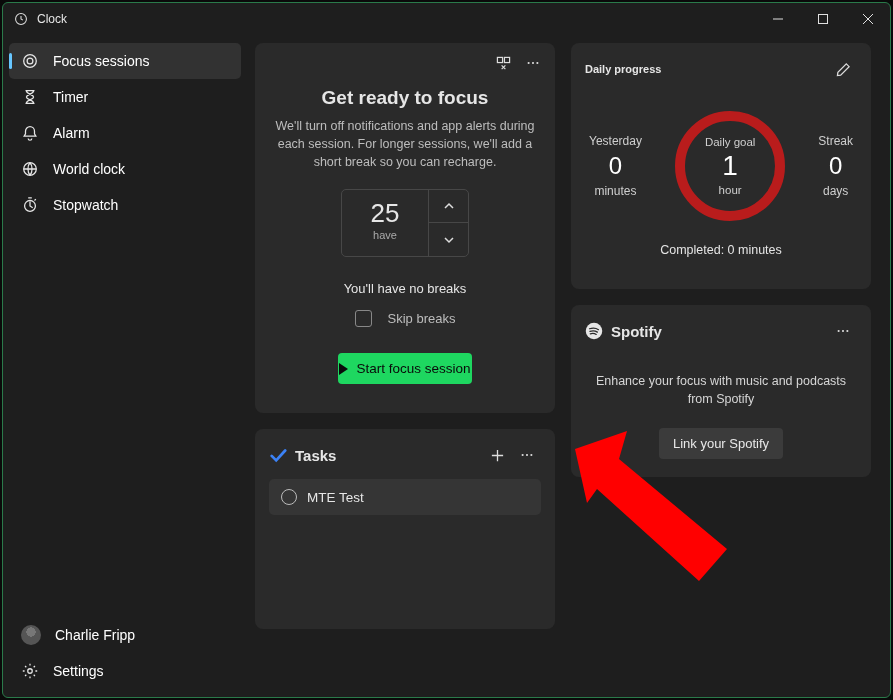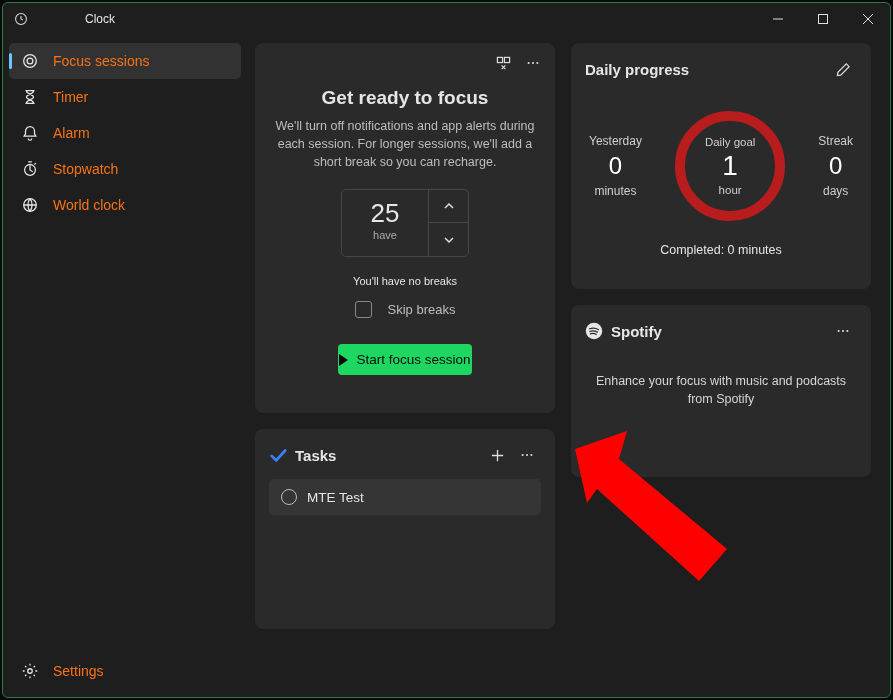--- a/index.html
+++ b/index.html
@@ -1,56 +1,56 @@
 <!DOCTYPE html>
 <html><head>
 <meta charset="utf-8">
 <style>
 * { margin:0; padding:0; box-sizing:border-box; font-family:"Segoe UI",Arial,sans-serif; }
 html,body { width:893px; height:700px; overflow:hidden; background:#0a0a0a; }
 .window { width:889px; height:696px; margin:2px; background:#1e1e1e; border:1px solid #2a7a4a; border-radius:6px; position:relative; display:flex; flex-direction:column; }
-.titlebar { height:32px; display:flex; align-items:center; padding:0 0 0 10px; color:#e6e6e6; font-size:12px;gap:48px; }
+.titlebar { height:32px; display:flex; align-items:center; padding:0 0 0 10px; color:#e6e6e6; font-size:12px; }
 .titlebar .app-icon { width:16px; height:16px; margin-right:8px; display:flex; align-items:center; justify-content:center; }
 .titlebar .wincontrols { margin-left:auto; display:flex; }
 .titlebar .wc { width:45px; height:32px; display:flex; align-items:center; justify-content:center; color:#e0e0e0; }
 .body { flex:1; display:flex; min-height:0; }
-.sidebar { width:244px; padding:8px 6px; display:flex; flex-direction:column; color:#f97316; }
+.sidebar { width:244px; padding:8px 6px; display:flex; flex-direction:column; color:#ffffff; }
 .nav-item { display:flex; align-items:center; height:36px; padding:0 12px; border-radius:5px; font-size:14px; gap:14px; position:relative; cursor:default; }
 .nav-item.active { background:#323232; }
 .nav-item.active::before { content:""; position:absolute; left:0; top:10px; bottom:10px; width:3px; background:#67c6ff; border-radius:2px; }
 .nav-spacer { flex:1; }
 .icon { width:18px; height:18px; display:flex; align-items:center; justify-content:center; flex:none; }
 .icon svg { stroke:#e6e6e6; fill:none; stroke-width:1.4; }
 .content { flex:1; padding:8px 14px 14px 8px; display:grid; grid-template-columns:300px 300px; grid-auto-rows:min-content; gap:16px; align-content:start; }
 .card { background:#2a2a2a; border-radius:8px; padding:12px 14px; color:#e6e6e6; position:relative; }
 .focus-card { grid-column:1; grid-row:1; height:370px; display:flex; flex-direction:column; align-items:center; text-align:center; padding-top:8px; }
 .focus-card .top-icons { position:absolute; right:8px; top:6px; display:flex; gap:2px; }
 .iconbtn { width:28px; height:28px; display:flex; align-items:center; justify-content:center; border-radius:4px; color:#ddd; cursor:default; }
 .focus-card h2 { margin-top:36px; font-size:19px; font-weight:600; }
 .focus-card .sub { font-size:12.5px; color:#bdbdbd; margin-top:8px; line-height:1.45; max-width:260px; }
 .timerbox { margin-top:18px; display:flex; border:1px solid #474747; border-radius:5px; overflow:hidden; }
 .timerbox .val { width:86px; display:flex; flex-direction:column; align-items:center; padding:8px 0; }
 .timerbox .val .num { font-size:26px; font-weight:500; }
 .timerbox .val .unit { font-size:11px; color:#aaa; }
 .timerbox .arrows { display:flex; flex-direction:column; }
 .timerbox .arrow { width:40px; height:33px; display:flex; align-items:center; justify-content:center; border-left:1px solid #474747; }
 .timerbox .arrow:first-child { border-bottom:1px solid #474747; }
-.breaks-line { font-size:11px; margin-top:18px; }
+.breaks-line { font-size:13px; margin-top:24px; }
 .skip { display:flex; align-items:center; gap:16px; margin-top:14px; color:#bdbdbd; font-size:13px; }
 .skip .cb { width:17px; height:17px; border:1.3px solid #888; border-radius:3px; }
 .startbtn { margin-top:26px; background:#1ed760; color:#0a0a0a; border:none; border-radius:4px; padding:8px 1px; font-size:13.5px; font-weight:500; display:flex; align-items:center; gap:8px; }
 .startbtn .play { width:0; height:0; border-left:9px solid #0a0a0a; border-top:6px solid transparent; border-bottom:6px solid transparent; }
 .tasks-card { grid-column:1; grid-row:2; min-height:200px; }
 .card-head { display:flex; align-items:center; gap:8px; font-size:15px; font-weight:600; }
 .card-head .right { margin-left:auto; display:flex; gap:2px; }
 .tasks-sub { font-size:12.5px; color:#a8a8a8; margin-top:12px; }
 .task-item { margin-top:10px; background:#353535; border-radius:5px; padding:10px 12px; display:flex; align-items:center; gap:10px; font-size:13.5px; }
 .task-item .circle { width:16px; height:16px; border:1.4px solid #bbb; border-radius:50%; }
 .progress-card { grid-column:2; grid-row:1; height:246px; }
-.progress-card .card-head { font-size:15px; }
+.progress-card .card-head { font-size:11px; }
 .pstats { display:flex; justify-content:space-between; align-items:center; margin-top:28px; padding:0 4px; }
 .pstat { text-align:center; font-size:12px; color:#cfcfcf; }
 .pstat .big { font-size:24px; color:#fff; margin:4px 0; font-weight:400; }
 .ring { width:110px; height:110px; border-radius:50%; border:10px solid #b91c1c; display:flex; flex-direction:column; align-items:center; justify-content:center; }
 .ring .lbl { font-size:11.5px; color:#cfcfcf; }
 .ring .big { font-size:28px; color:#fff; margin:2px 0; }
 .completed { text-align:center; font-size:12.5px; color:#e5e5e5; margin-top:22px; }
 .spotify-card { grid-column:2; grid-row:1 / span 2; margin-top:262px; height:172px; }
 .spotify-head { display:flex; align-items:center; gap:8px; font-size:15px; font-weight:600; }
 .spotify-sub { font-size:12.5px; color:#d6d6d6; text-align:center; margin-top:28px; line-height:1.4; padding:0 6px; }
@@ -113,36 +113,40 @@
         <span class="icon">
             <svg viewBox="0 0 20 20">
               <path d="M10 3a5 5 0 0 1 5 5v3l1.5 2.5h-13L5 11V8a5 5 0 0 1 5-5zM8 16a2 2 0 0 0 4 0"></path>
             </svg>
           </span>
         <span>Alarm</span>
       </div>
       <div class="nav-item">
         <span class="icon">
             <svg viewBox="0 0 20 20">
+              <circle cx="10" cy="10" r="7"></circle>
+              <path d="M3 10h14M10 3c3 3 3 11 0 14M10 3c-3 3-3 11 0 14"></path>
+            </svg>
+          </span>
+        <span>World clock</span>
+      </div>
+      <div class="nav-item">
+        <span class="icon">
+            <svg viewBox="0 0 20 20">
               <circle cx="10" cy="11" r="6"></circle>
               <path d="M10 6v5l3 2M8 2h4M15 5l1.5-1.5"></path>
             </svg>
           </span>
         <span>Stopwatch</span>
       </div>
-      <div class="nav-item">
-        <span class="icon">
-            <svg viewBox="0 0 20 20">
-              <circle cx="10" cy="10" r="7"></circle>
-              <path d="M3 10h14M10 3c3 3 3 11 0 14M10 3c-3 3-3 11 0 14"></path>
-            </svg>
-          </span>
-        <span>World clock</span>
-      </div>
       <div class="nav-spacer"></div>
+      <div class="nav-item">
+        <span class="avatar"></span>
+        <span>Charlie Fripp</span>
+      </div>
       <div class="nav-item">
         <span class="icon">
             <svg viewBox="0 0 20 20">
               <circle cx="10" cy="10" r="2.5"></circle>
               <path d="M10 2v2M10 16v2M2 10h2M16 10h2M4.5 4.5l1.4 1.4M14.1 14.1l1.4 1.4M15.5 4.5l-1.4 1.4M5.9 14.1l-1.4 1.4"></path>
             </svg>
           </span>
         <span>Settings</span>
       </div>
     </div>
@@ -264,20 +268,21 @@
           <span>Spotify</span>
           <div style="margin-left:auto" class="iconbtn">
               <svg width="14" height="14" viewBox="0 0 16 16" fill="#ddd">
                 <circle cx="3" cy="8" r="1.2"></circle>
                 <circle cx="8" cy="8" r="1.2"></circle>
                 <circle cx="13" cy="8" r="1.2"></circle>
               </svg>
             </div>
         </div>
         <div class="spotify-sub">Enhance your focus with music and podcasts from Spotify</div>
+        <button class="linkbtn"><span>Link your Spotify</span></button>
       </div>
     </div>
   </div>
 
   <svg class="arrow-annot" width="180" height="170" viewBox="0 0 180 170">
     <polygon points="8,18 60,0 52,28 160,118 132,150 30,58 20,72" fill="#ff0000"></polygon>
   </svg>
 </div>
 
 </body></html>

